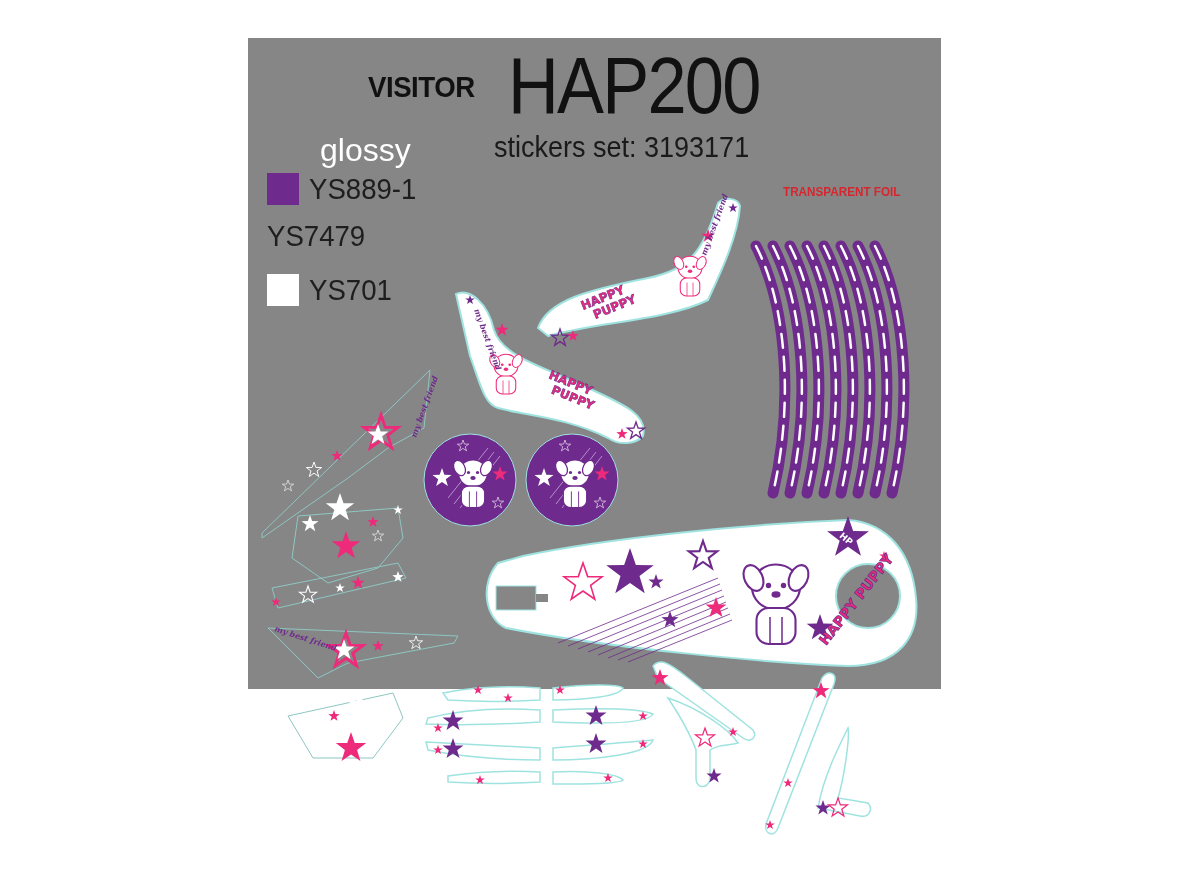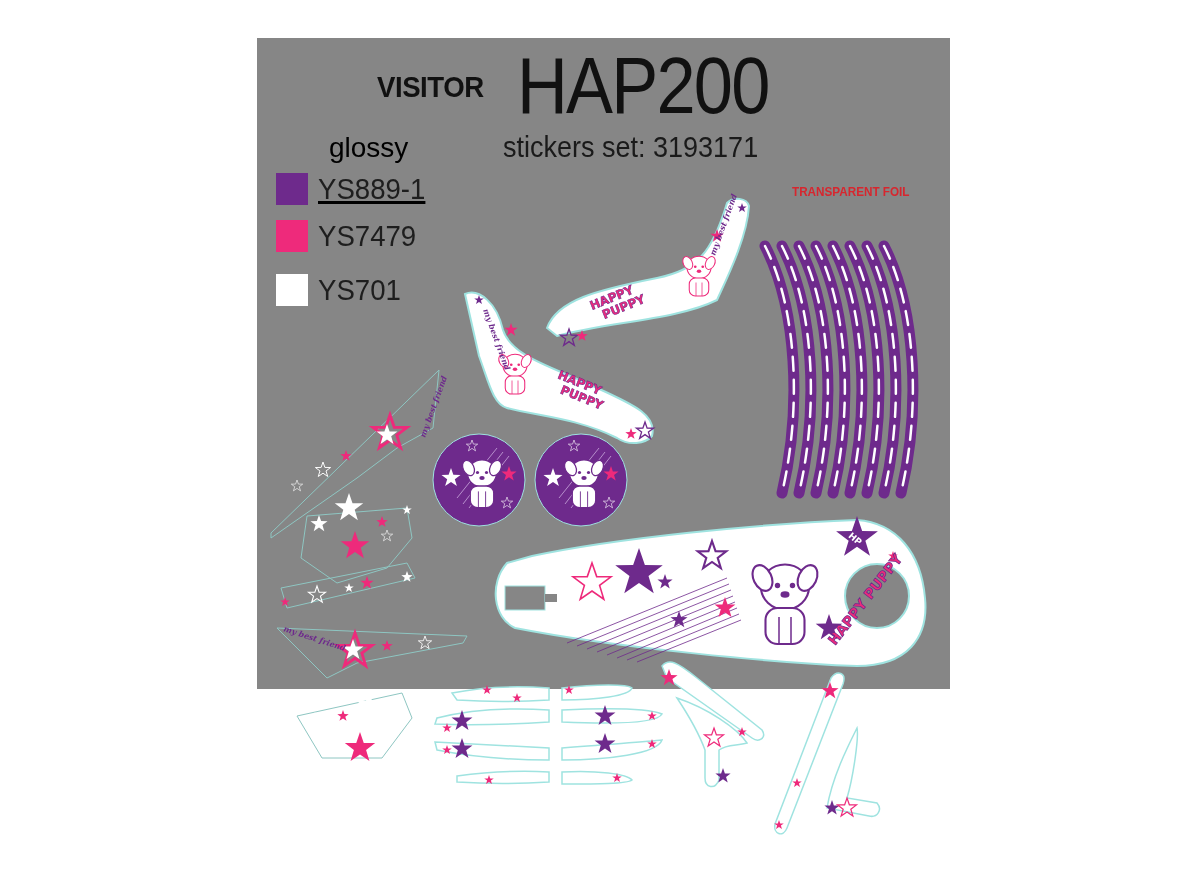--- a/index.html
+++ b/index.html
@@ -1,47 +1,47 @@
 <!DOCTYPE html>
 <html><head>
 <meta charset="utf-8">
 <style>
   html,body{margin:0;padding:0;background:#ffffff;}
   body{width:1200px;height:886px;position:relative;overflow:hidden;font-family:"Liberation Sans","DejaVu Sans",sans-serif;}
-  .sheet{position:absolute;left:257px;top:38px;width:693px;height:651px;background:#868686;text-align:right;}
+  .sheet{position:absolute;left:248px;top:38px;width:693px;height:651px;background:#868686;text-align:right;}
   .abs{position:absolute;}
   .brand{left:120px;top:32px;font-weight:bold;font-size:30px;color:#111;letter-spacing:-0.5px;transform:scaleX(0.92);transform-origin:left;}
   .model{left:260px;top:8px;font-size:80px;color:#111;line-height:1;letter-spacing:-2px;transform:scaleX(0.88);transform-origin:left;}
   .setline{left:246px;top:92px;font-size:30px;color:#1a1a1a;transform:scaleX(0.9);transform-origin:left;}
-  .glossy{left:72px;top:94px;font-size:28px;color:#000000;}
+  .glossy{left:72px;top:94px;font-size:32px;color:#ffffff;}
   .legend-row{left:19px;height:34px;display:flex;align-items:center;}
   .swatch{width:32px;height:32px;margin-right:10px;}
   .legend-label{font-size:30px;color:#1e1e1e;transform:scaleX(0.92);transform-origin:left;}
   .cutter{left:276px;top:130px;display:flex;align-items:center;}
   .cutter-line{width:92px;height:3px;margin-right:12px;}
   .cutter-label{font-weight:bold;font-size:17px;transform:scaleX(0.88);transform-origin:left;}
   .foil{left:535px;top:146px;font-weight:bold;font-size:13px;transform:scaleX(0.9);transform-origin:left;}
   svg.art{position:absolute;left:0;top:0;}
 </style>
 </head>
 <body>
 
 <div class="sheet">
 
   <div class="abs brand">VISITOR</div>
   <div class="abs model">HAP200</div>
   <div class="abs setline">stickers set: 3193171</div>
 
   <div class="abs glossy">glossy</div>
 
-  <div class="abs legend-row" style="top:134px;text-decoration:underline;">
+  <div class="abs legend-row" style="top:134px;">
     <div class="swatch" style="background:#6e2a8c;"></div>
     <span class="legend-label">YS889-1</span>
   </div>
-  <div class="abs legend-row" style="top:181px;">
+  <div class="abs legend-row" style="top:181px;flex-direction:column;">
     <div class="swatch" style="background:#ee2a7b;"></div>
     <span class="legend-label">YS7479</span>
   </div>
   <div class="abs legend-row" style="top:227px;margin-top:8px;">
     <div class="swatch" style="background:#ffffff;"></div>
     <span class="legend-label">YS701</span>
   </div>
 
   <div class="abs foil" style="color:#d7262e;">TRANSPARENT FOIL</div>
 

